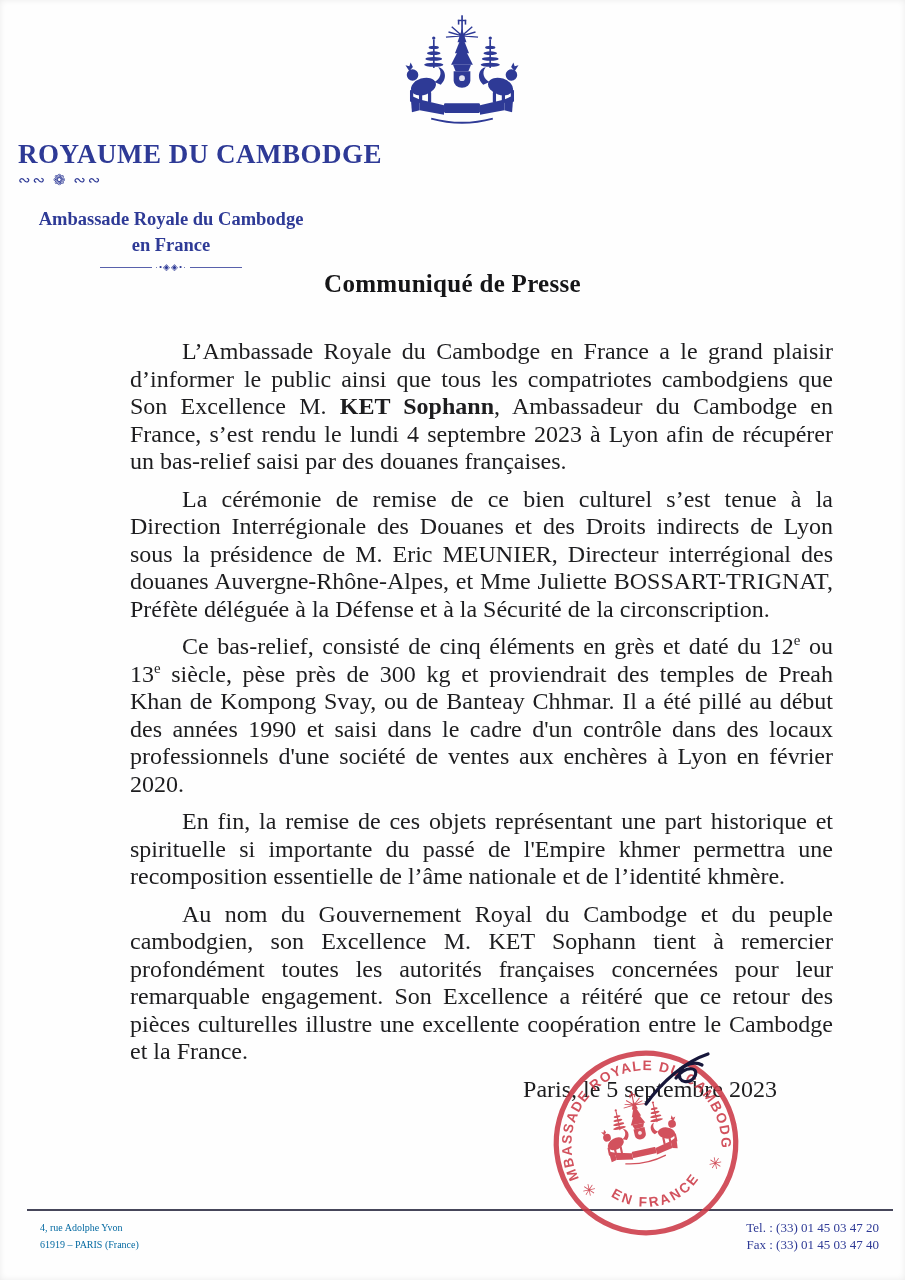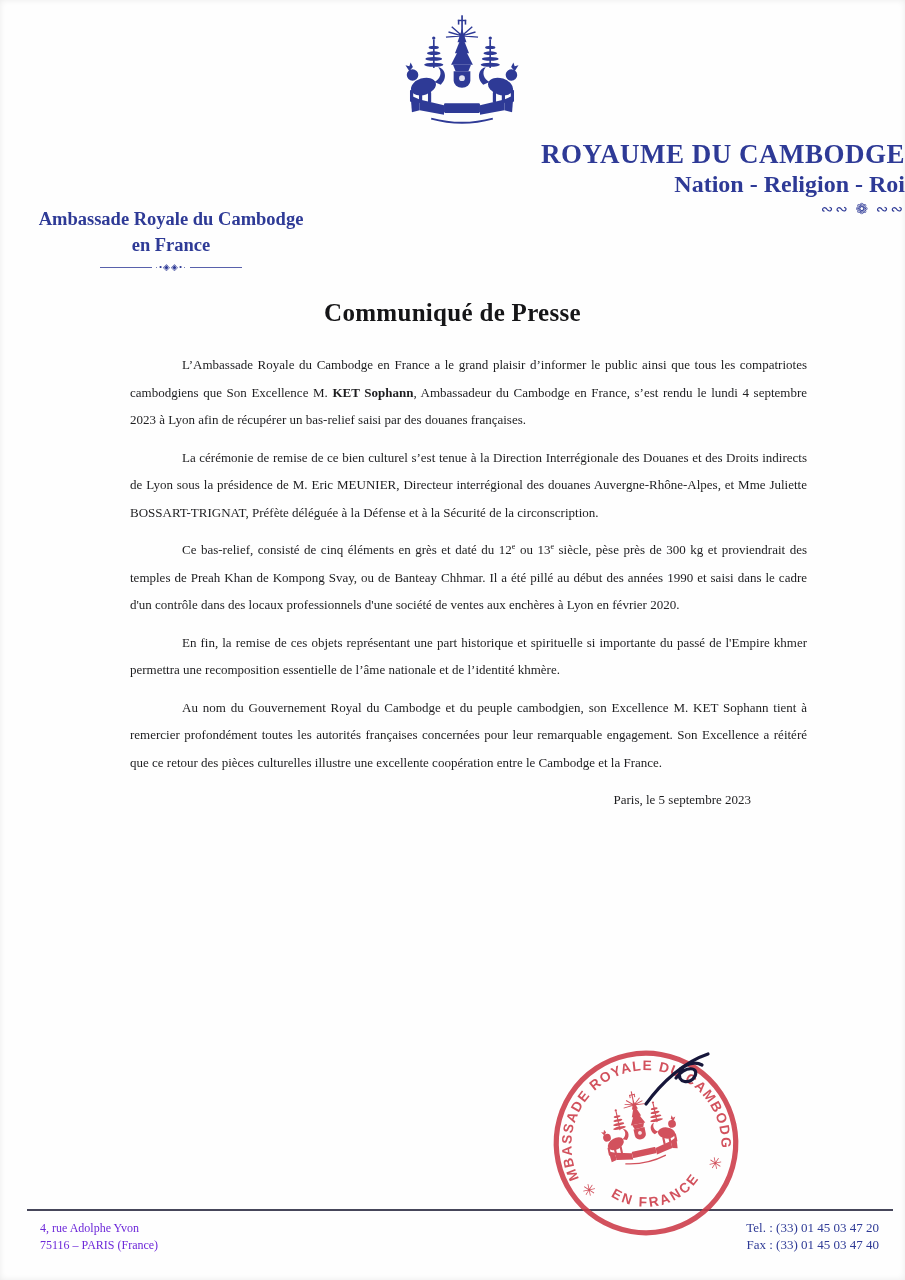--- a/index.html
+++ b/index.html
@@ -7,21 +7,21 @@
     position:relative;
     width:905px;height:1280px;
     margin:0 auto;
     background:#fefefe;
     font-family:"Liberation Serif","DejaVu Serif",serif;
     color:#1d1d1f;
     overflow:hidden;
     box-shadow:inset 0 0 6px rgba(0,0,0,.08);
   }
   
-  .header-center{ text-align:right; padding-top:14px; padding-left:18px; }
+  .header-center{ text-align:left; padding-top:14px; padding-left:18px; }
   .arms-top{ display:block; margin:0 auto; color:#2e3a96; }
   .kingdom{
     font-size:27px; font-weight:bold; color:#2e3a96;
     line-height:32px; letter-spacing:.5px; margin:2px 0 0 0;
   }
   .motto{
     font-size:24px; font-weight:bold; color:#2e3a96;
     line-height:29px; margin:0;
   }
   .ornament{
@@ -38,23 +38,23 @@
     color:#2e3a96; font-size:9px; letter-spacing:1px;
   }
   .embassy-divider .line{ flex:1; height:1px; background:#2e3a96; opacity:.8; }
   .embassy-divider .glyphs{ padding:0 3px; line-height:10px; }
   
   .doc-title{
     text-align:center; font-size:25px; font-weight:bold; color:#151517;
     margin:76px 0 0 0; line-height:36px; letter-spacing:.3px;
   }
   .body-text{
-    margin-top:20px;
-    padding:0 98px 0 130px;
-    font-size:13px; line-height:27.5px;
+    margin-top:36px;
+    padding:0 72px 0 130px;
+    font-size:24px; line-height:27.5px;
     text-align:justify;
   }
   .body-text p{ margin:0 0 10px 0; text-indent:52px; }
   .body-text sup{ font-size:.62em; vertical-align:super; line-height:0; }
   .bold{ font-weight:bold; }
   .dateline{
     margin:6px 0 0 0; text-indent:0 !important;
     text-align:right; padding-right:56px;
   }
   
@@ -68,21 +68,21 @@
     position:absolute; left:642px; top:1050px;
     width:72px; height:58px; color:#16163a;
   }
   
   .footer-rule{
     position:absolute; left:27px; top:1209px; width:866px; height:2px;
     background:#46465a;
   }
   .footer-left{
     position:absolute; left:40px; top:1220px;
-    color:#6d28d9; font-size:12px; line-height:16.5px;
+    color:#0369a1; font-size:10px; line-height:16.5px;
   }
   .footer-right{
     position:absolute; right:26px; top:1220px;
     color:#2e3a96; font-size:13px; line-height:16.5px; text-align:right;
   }
   .stamp text{ font-family:"Liberation Sans","DejaVu Sans",sans-serif; }
 </style>
 </head>
 <body>
 
@@ -140,21 +140,20 @@
   </defs>
 </svg>
 
 <div class="page">
 
   <div class="header-center">
     <svg class="arms-top" width="146" height="122" viewBox="0 0 220 190">
       <use href="#arms"></use>
     </svg>
     <div class="kingdom">ROYAUME DU CAMBODGE</div>
-    <div class="motto">Nation - Religion - Roi</div>
     <div class="ornament">∾∾ ❁ ∾∾</div>
   </div>
 
   <div class="embassy">
     <div>Ambassade Royale du Cambodge</div>
     <div>en France</div>
   </div>
   <div class="embassy-divider">
     <span class="line"></span>
     <span class="glyphs">·•◈◈•·</span>
@@ -168,21 +167,21 @@
     <p>La cérémonie de remise de ce bien culturel s’est tenue à la Direction Interrégionale des Douanes et des Droits indirects de Lyon sous la présidence de M. Eric MEUNIER, Directeur interrégional des douanes Auvergne-Rhône-Alpes, et Mme Juliette BOSSART-TRIGNAT, Préfète déléguée à la Défense et à la Sécurité de la circonscription.</p>
     <p><span>Ce bas-relief, consisté de cinq éléments en grès et daté du 12</span><sup>e</sup><span> ou 13</span><sup>e</sup><span> siècle, pèse près de 300 kg et proviendrait des temples de Preah Khan de Kompong Svay, ou de Banteay Chhmar. Il a été pillé au début des années 1990 et saisi dans le cadre d'un contrôle dans des locaux professionnels d'une société de ventes aux enchères à Lyon en février 2020.</span></p>
     <p>En fin, la remise de ces objets représentant une part historique et spirituelle si importante du passé de l'Empire khmer permettra une recomposition essentielle de l’âme nationale et de l’identité khmère.</p>
     <p>Au nom du Gouvernement Royal du Cambodge et du peuple cambodgien, son Excellence M. KET Sophann tient à remercier profondément toutes les autorités françaises concernées pour leur remarquable engagement. Son Excellence a réitéré que ce retour des pièces culturelles illustre une excellente coopération entre le Cambodge et la France.</p>
     <p class="dateline">Paris, le 5 septembre 2023</p>
   </div>
 
   <div class="footer-rule"></div>
   <div class="footer-left">
     <div>4, rue Adolphe Yvon</div>
-    <div>75116 – PARIS (France)</div>
+    <div>61919 – PARIS (France)</div>
   </div>
   <div class="footer-right">
     <div>Tel. : (33) 01 45 03 47 20</div>
     <div>Fax : (33) 01 45 03 47 40</div>
   </div>
 
   <svg class="stamp" viewBox="0 0 200 200">
     <circle cx="100" cy="100" r="94.5" fill="none" stroke="currentColor" stroke-width="5.5"></circle>
     <defs>
       <path id="arcTop" d="M 24,124 A 79,79 0 1 1 176,124" fill="none"></path>

